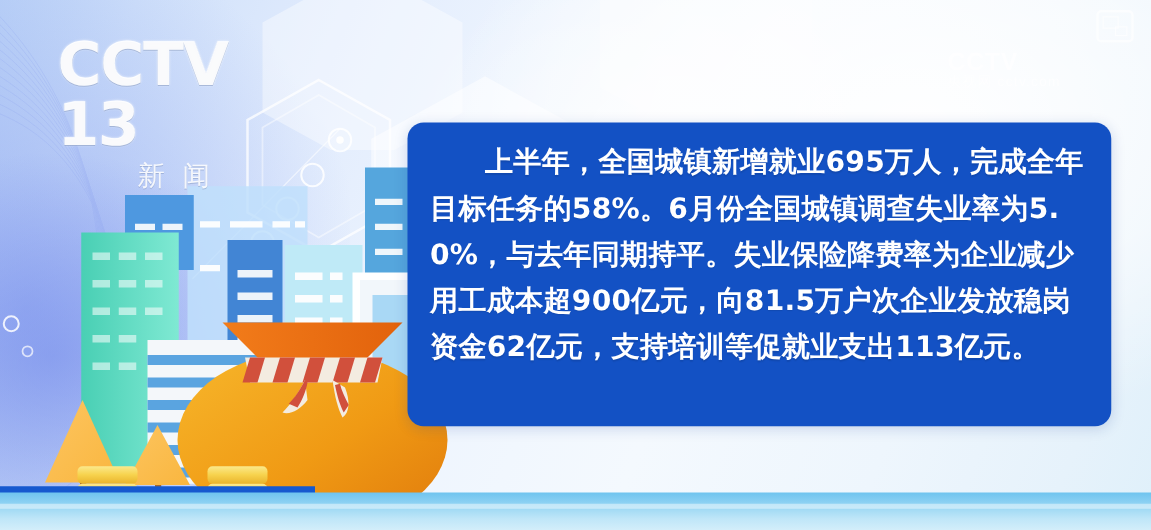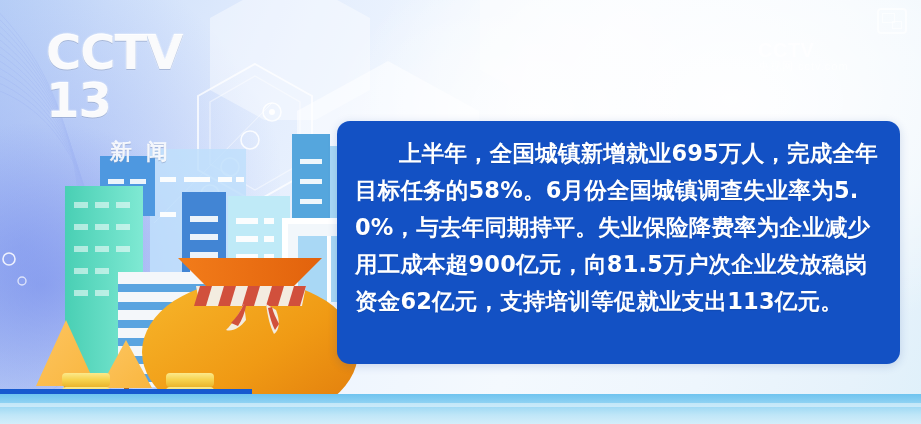--- a/index.html
+++ b/index.html
@@ -56,22 +56,22 @@
     pointer-events:none;
   }
   .logo .cctv{
     font-family:"DejaVu Sans",sans-serif;
     font-size:48px; font-weight:700; letter-spacing:-1px;
     color:rgba(255,255,255,.92);
     text-shadow:0 1px 0 rgba(130,150,190,.55), 0 0 2px rgba(255,255,255,.9);
     line-height:1;
   }
   .logo .xinwen{
-    margin-top:13px;
-    font-size:22px; font-weight:700; letter-spacing:14px;
+    margin-top:2px;
+    font-size:22px; font-weight:400; letter-spacing:14px;
     color:rgba(255,255,255,.88);
     text-shadow:0 1px 0 rgba(130,150,190,.5);
     text-align:center;
     padding-left:10px;
   }
 
   
   .wm-cctv{
     position:absolute; left:758px; top:40px;
     font-size:20px; font-weight:700; letter-spacing:.5px;
@@ -104,26 +104,25 @@
     background:linear-gradient(180deg,#6fc4ef 0%,#86cef2 22%,#a6dcf5 48%,#bfe6f8 70%,#d3eefa 100%);
   }
   .water .sheen{
     position:absolute; left:0; right:0; top:9px; height:4px;
     background:rgba(255,255,255,.45);
   }
 
   
   .panel{
     position:absolute;
-    left:337px; top:98px;
+    left:326px; top:98px;
     width:563px; height:243px;
     background:#1351c4;
     border-radius:13px;
     box-shadow:0 2px 10px rgba(20,60,150,.18);
-    margin-top:23px;
   }
   .panel .body{
     padding:14px 18px 0 18px;
     color:#ffffff;
     font-size:22.5px;
     font-weight:700;
     line-height:37px;
     letter-spacing:.2px;
     text-indent:44px;
     font-family:"DejaVu Sans","Liberation Sans",sans-serif;

